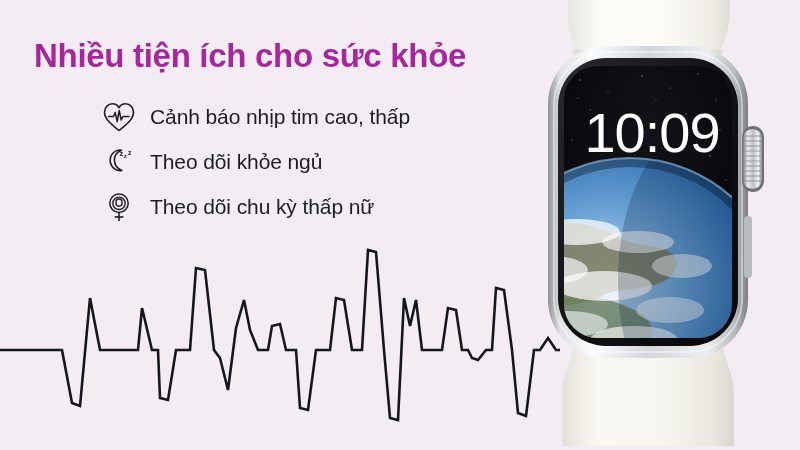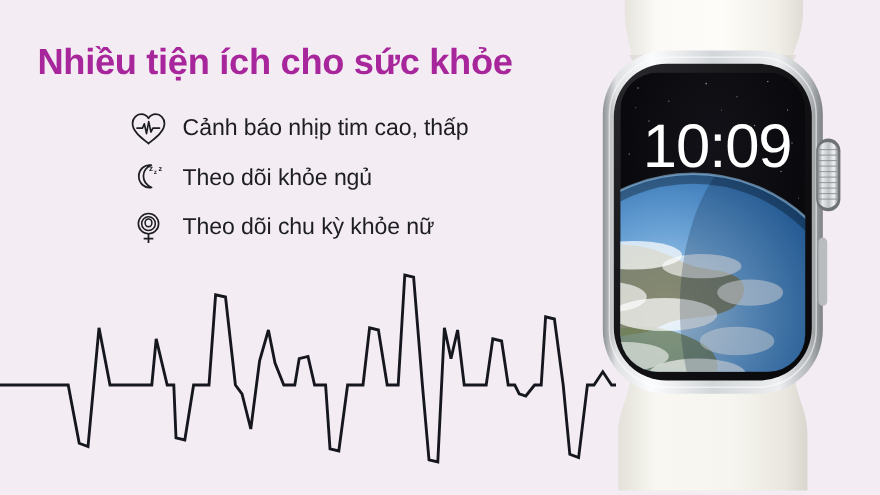--- a/index.html
+++ b/index.html
@@ -25,21 +25,21 @@
     font-weight:bold;
     letter-spacing:-0.3px;
     color:#a8269b;
     white-space:nowrap;
     line-height:1.1;
   }
 
   
   #features {
     position:absolute;
-    left:115px; top:94px;
+    left:99px; top:94px;
     width:420px;
   }
   .feature {
     display:flex;
     align-items:center;
     height:45px;
   }
   .feat-icon {
     width:40px; height:38px;
     display:flex;
@@ -103,21 +103,21 @@
     <div class="feature">
       <span class="feat-icon">
         <svg width="34" height="32" viewBox="0 0 34 32">
           <circle cx="17" cy="12.3" r="9.2" fill="none" stroke="#1d1d22" stroke-width="1.5"></circle>
           <circle cx="17" cy="12.3" r="6.2" fill="none" stroke="#1d1d22" stroke-width="1.4"></circle>
           <ellipse cx="17" cy="11.6" rx="3.1" ry="3.6" fill="none" stroke="#1d1d22" stroke-width="1.4"></ellipse>
           <path d="M17 21.5 L17 30" fill="none" stroke="#1d1d22" stroke-width="1.6"></path>
           <path d="M12.6 26 L21.4 26" fill="none" stroke="#1d1d22" stroke-width="1.6"></path>
         </svg>
       </span>
-      <span class="feat-label" style="color: rgb(29, 29, 34);">Theo dõi chu kỳ khỏe nữ</span>
+      <span class="feat-label" style="color: rgb(29, 29, 34);">Theo dõi chu kỳ thấp nữ</span>
     </div>
 
   </div>
 
   <svg id="ecg" viewBox="0 0 560 190" preserveAspectRatio="none">
     <polyline id="ecg-line" fill="none" stroke="#16161e" stroke-width="2.6" stroke-linejoin="miter" stroke-linecap="butt" points="0,112 55,112 62,112 72,165 80,168 90,60 100,112 118,112 128,112 132,112 138,112 142,70 152,112 158,112 160,160 168,162 176,112 182,112 190,112 196,30 205,32 214,112 220,120 228,152 236,90 244,62 250,92 258,112 262,112 268,112 272,88 280,86 286,112 292,112 296,112 300,170 308,172 316,112 322,112 330,112 336,60 344,62 352,112 356,112 362,112 368,12 376,14 384,112 390,180 398,182 404,60 410,88 416,62 422,112 430,112 438,112 442,112 448,70 456,72 462,112 468,112 472,120 478,122 486,112 492,112 496,50 504,52 512,112 518,175 526,178 534,112 540,112 548,100 556,112 560,112"></polyline>
   </svg>
 
   <svg id="watch" viewBox="0 0 290 500">
     <defs>

